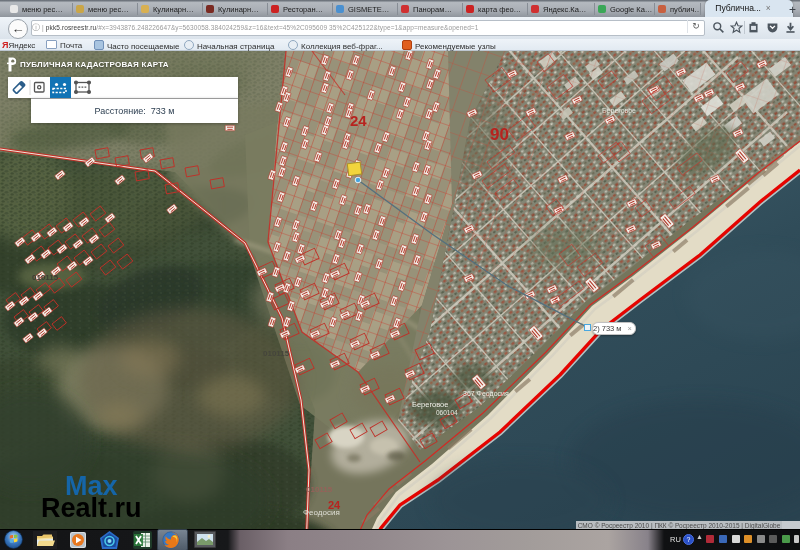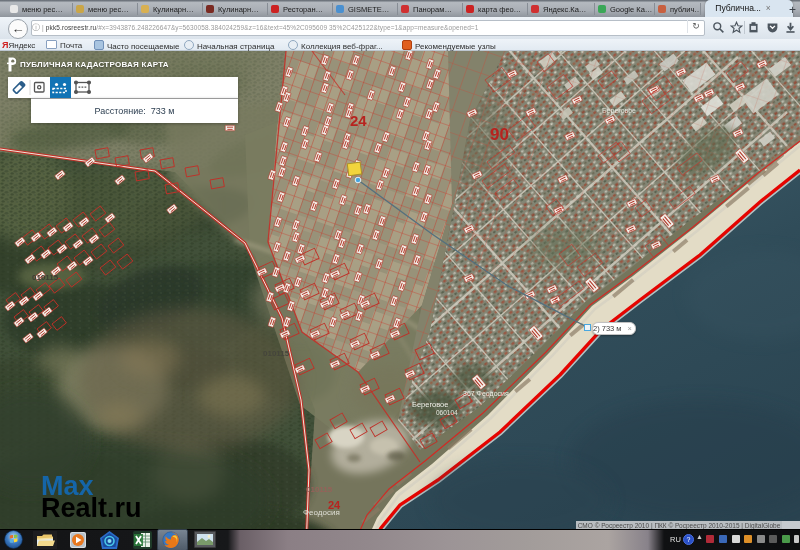--- a/index.html
+++ b/index.html
@@ -22,21 +22,21 @@
 .bi{display:inline-block;width:8px;height:8px;border-radius:2px;vertical-align:-1px;margin-right:3px;}
 
 #maptitle{left:20px;top:60px;color:#fff;font-size:8px;font-weight:bold;letter-spacing:.25px;text-shadow:0 1px 2px rgba(0,0,0,.5);}
 #toolbar{left:8px;top:77px;width:230px;height:21px;background:#fff;box-shadow:0 1px 3px rgba(0,0,0,.3);}
 #distbox{left:31px;top:98px;width:207px;height:24px;background:#fff;box-shadow:0 1px 3px rgba(0,0,0,.3);border-top:1px solid #9a9a9a;font-size:9px;color:#2c3e50;text-align:center;line-height:24px;}
 #bluebtn{left:50px;top:77px;width:21px;height:21px;background:#1173b5;}
 
 #tooltip{left:592px;top:321.5px;width:42px;height:11px;background:#fff;border:1px solid #c2c2c2;border-radius:6px;font-size:7.5px;color:#3a3a3a;line-height:11px;padding-left:0;box-shadow:0 1px 2px rgba(0,0,0,.3);}
 #tooltip span{position:absolute;right:3px;color:#999;}
 
-#wm{left:41px;top:475px;line-height:22px;font-weight:bold;font-size:27px;letter-spacing:0px;}
+#wm{left:41px;top:475px;line-height:22px;font-weight:bold;font-size:27px;letter-spacing:0px;text-align:center;}
 #wm .l1{color:#1565a8;}
 #wm .l2{color:#000000;}
 
 #copyr{left:576px;top:521px;width:206px;height:9px;background:rgba(205,207,209,.88);font-size:6.5px;color:#4a4a4a;line-height:9px;text-align:center;white-space:nowrap;}
 #copyr2{left:782px;top:521px;width:18px;height:9px;background:rgba(220,222,224,.88);}
 
 #taskbar{left:0;top:529px;width:800px;height:21px;background:linear-gradient(90deg,#131416 0%,#17181a 28.5%,#6a5f66 30%,#8b7f85 36%,#92888c 46%,#9c9496 56%,#a29c9a 66%,#aba4a1 76%,#88828a 81%,#101113 83%,#0c0d0f 100%);border-top:1px solid #000;}
 </style></head>
 <body>
 <div id="stage">

